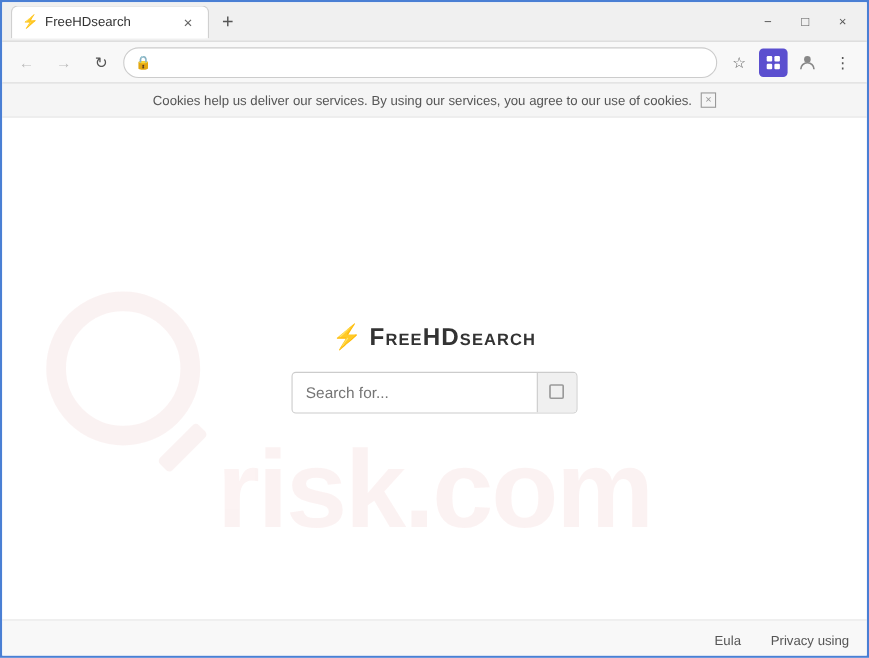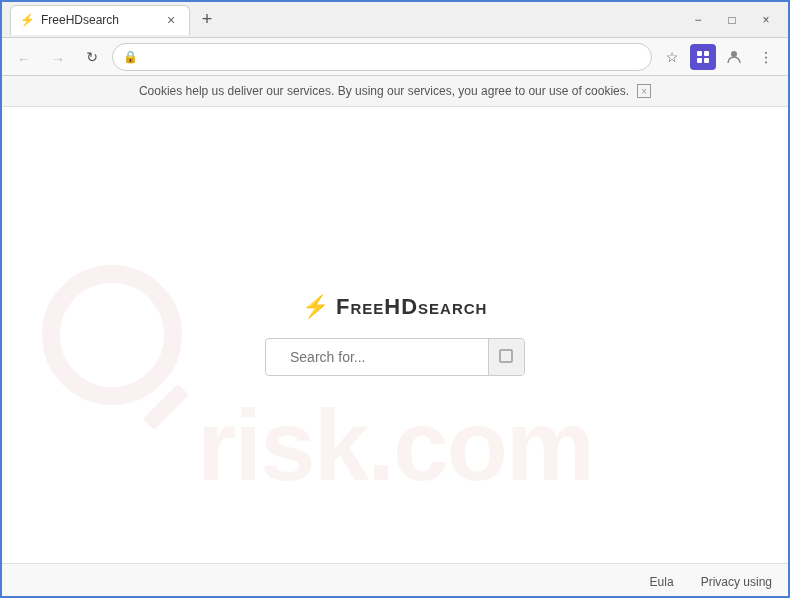--- a/index.html
+++ b/index.html
@@ -301,21 +301,20 @@
 
     .search-input-row {
       display: flex;
       align-items: center;
       border: 1px solid #ccc;
       border-radius: 4px;
       overflow: hidden;
       width: 260px;
       height: 38px;
       background: #fff;
-      padding-left: 12px;
     }
 
     .search-input {
       flex: 1;
       border: none;
       outline: none;
       padding: 0 12px;
       font-size: 14px;
       color: #999;
       background: transparent;

